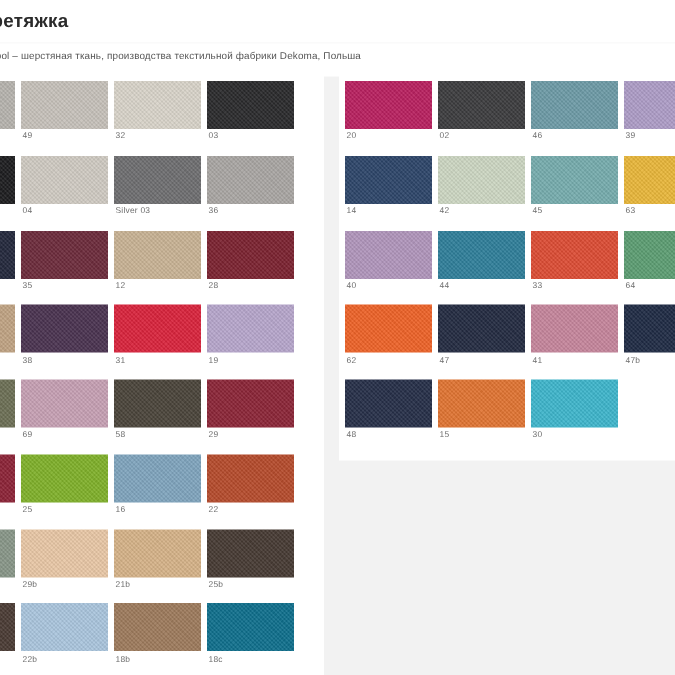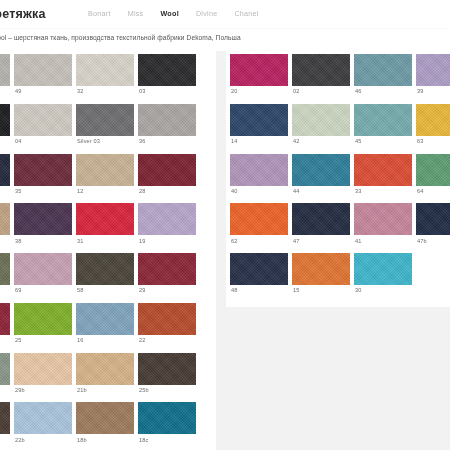--- a/index.html
+++ b/index.html
@@ -136,27 +136,20 @@
     overflow: hidden;
   }
 </style>
 </head>
 <body>
 
 <div id="page">
 
   <div id="header">
     <div id="logo">Перетяжка</div>
-    <nav id="nav">
-        <div class="nav-item">Bonart</div>
-        <div class="nav-item">Miss</div>
-        <div class="nav-item active">Wool</div>
-        <div class="nav-item">Divine</div>
-        <div class="nav-item">Chanel</div>
-      </nav>
   </div>
 
   <div id="subtitle-bar">
     <div id="subtitle">Wool – шерстяная ткань, производства текстильной фабрики Dekoma, Польша</div>
   </div>
 
   <div id="content">
     <div class="panel" id="panel-left" style="height: 406px;">
       <div class="grid" id="grid-left">
           <div class="card">

